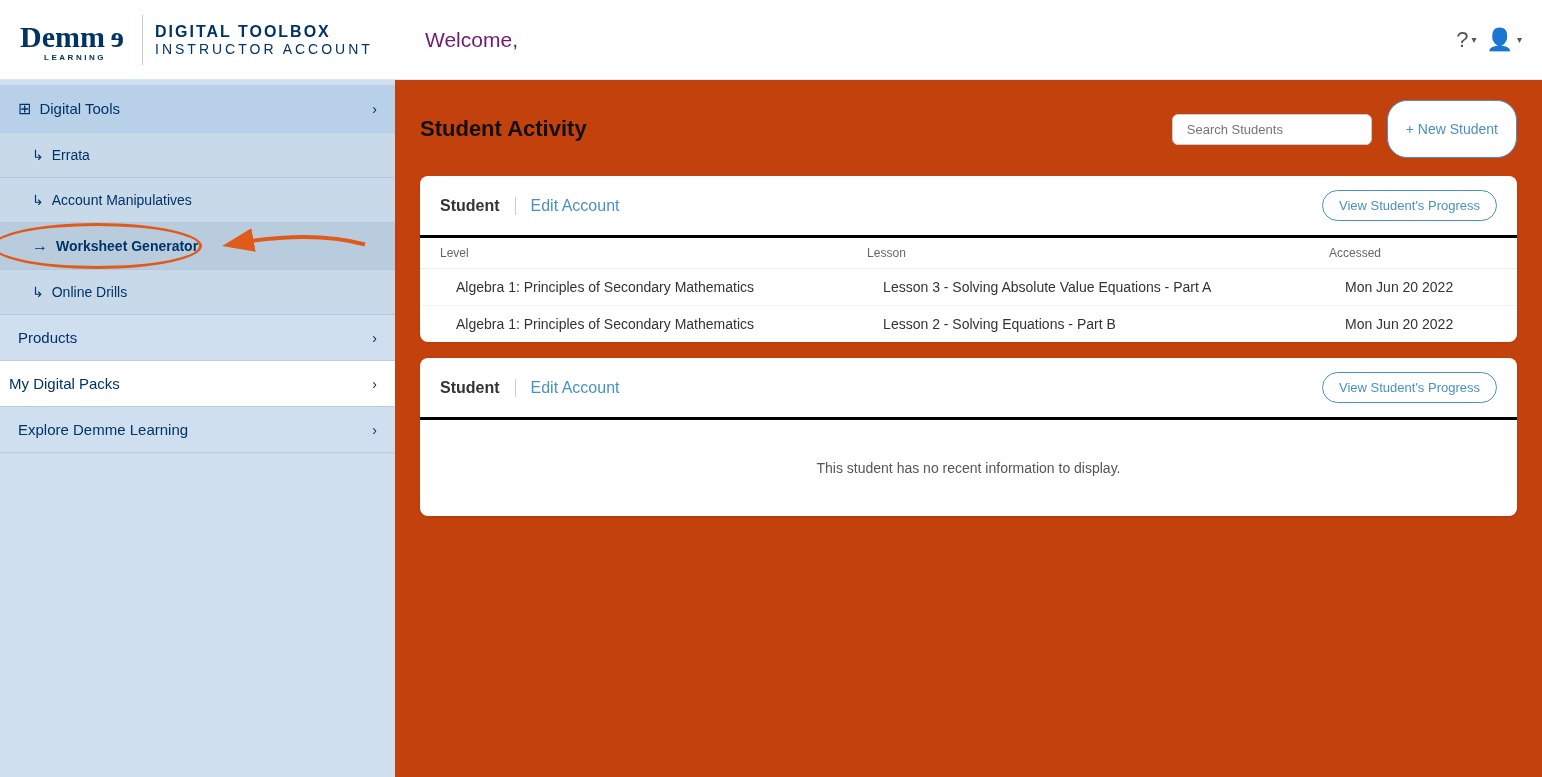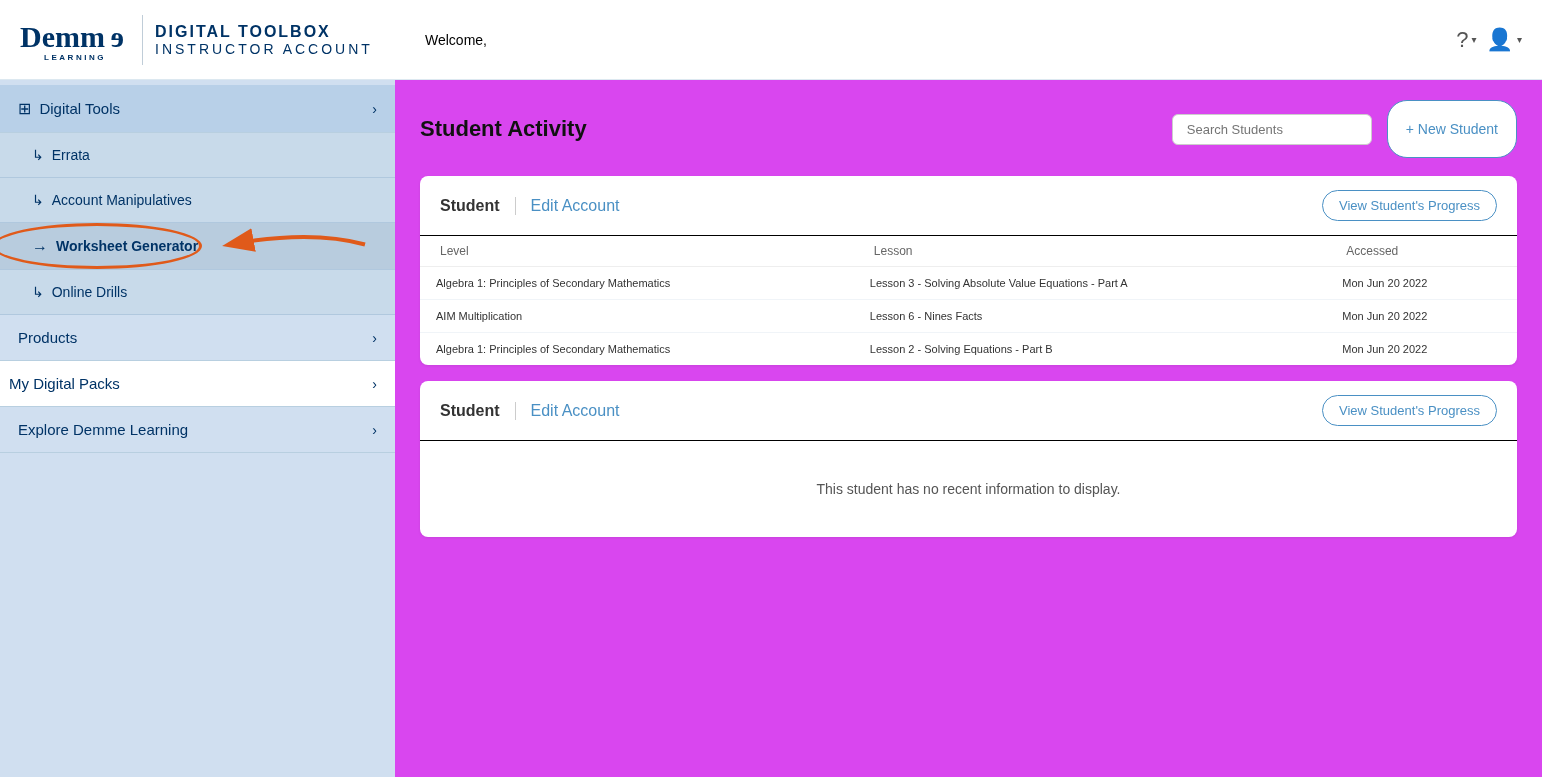--- a/index.html
+++ b/index.html
@@ -48,22 +48,22 @@
       letter-spacing: 2px;
     }
     .logo-right .instructor {
       font-size: 14px;
       letter-spacing: 3px;
       color: #003366;
       font-weight: 500;
     }
     .header-welcome {
       flex: 1;
-      font-size: 14px;
-      color: #000000;
+      font-size: 21px;
+      color: #701a75;
       padding-left: 10px;
     }
     .header-icons {
       display: flex;
       align-items: center;
       gap: 10px;
     }
     .header-icon-btn {
       background: none;
       border: none;
@@ -151,21 +151,21 @@
     .worksheet-arrow svg {
       width: 160px;
       height: 40px;
     }
 
     
     .content-area {
       flex: 1;
       overflow-y: auto;
       padding: 20px 25px;
-      background: #d946ef;
+      background: #c2410c;
     }
 
     
     .activity-header {
       display: flex;
       align-items: center;
       margin-bottom: 18px;
       gap: 15px;
     }
     .activity-title {
@@ -200,21 +200,21 @@
       border-radius: 8px;
       margin-bottom: 16px;
       overflow: hidden;
       box-shadow: 0 1px 3px rgba(0,0,0,0.08);
     }
     .student-card-header {
       display: flex;
       align-items: center;
       justify-content: space-between;
       padding: 14px 20px;
-      border-bottom: 1px solid #000000;
+      border-bottom: 3px solid #000000;
     }
     .student-card-title {
       display: flex;
       align-items: center;
       gap: 10px;
     }
     .student-label {
       font-size: 16px;
       font-weight: 700;
       color: #333;
@@ -249,22 +249,22 @@
     .student-table th {
       text-align: left;
       padding: 8px 20px;
       font-size: 12px;
       color: #666;
       font-weight: 400;
       border-bottom: 1px solid #eee;
       background: #fff;
     }
     .student-table td {
-      padding: 10px 16px;
-      font-size: 11px;
+      padding: 10px 36px;
+      font-size: 14px;
       color: #333;
       border-bottom: 1px solid #f0f4f8;
     }
     .student-table tr:last-child td {
       border-bottom: none;
     }
 
     
     .no-info-msg {
       text-align: center;
@@ -417,25 +417,20 @@
             <th>Accessed</th>
           </tr>
         </thead>
         <tbody>
           <tr>
             <td>Algebra 1: Principles of Secondary Mathematics</td>
             <td>Lesson 3 - Solving Absolute Value Equations - Part A</td>
             <td>Mon Jun 20 2022</td>
           </tr>
           <tr>
-            <td>AIM Multiplication</td>
-            <td>Lesson 6 - Nines Facts</td>
-            <td>Mon Jun 20 2022</td>
-          </tr>
-          <tr>
             <td>Algebra 1: Principles of Secondary Mathematics</td>
             <td>Lesson 2 - Solving Equations - Part B</td>
             <td>Mon Jun 20 2022</td>
           </tr>
         </tbody>
       </table>
     </div>
 
     <div class="student-card">
       <div class="student-card-header">

